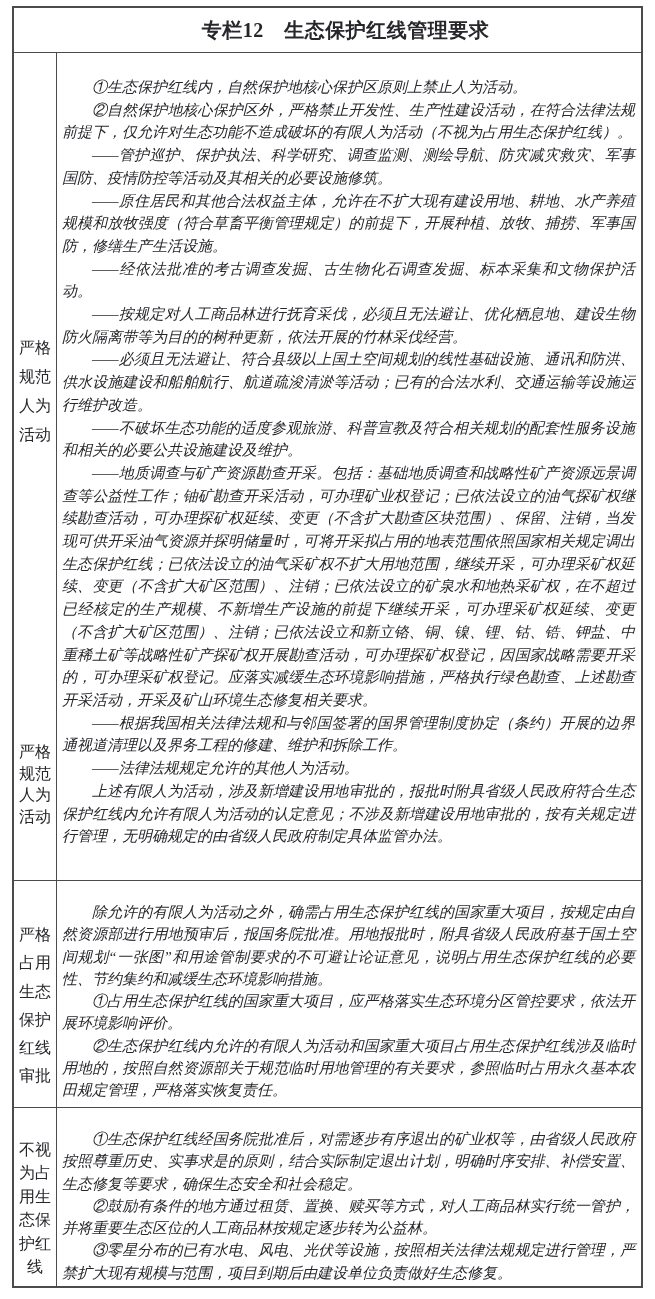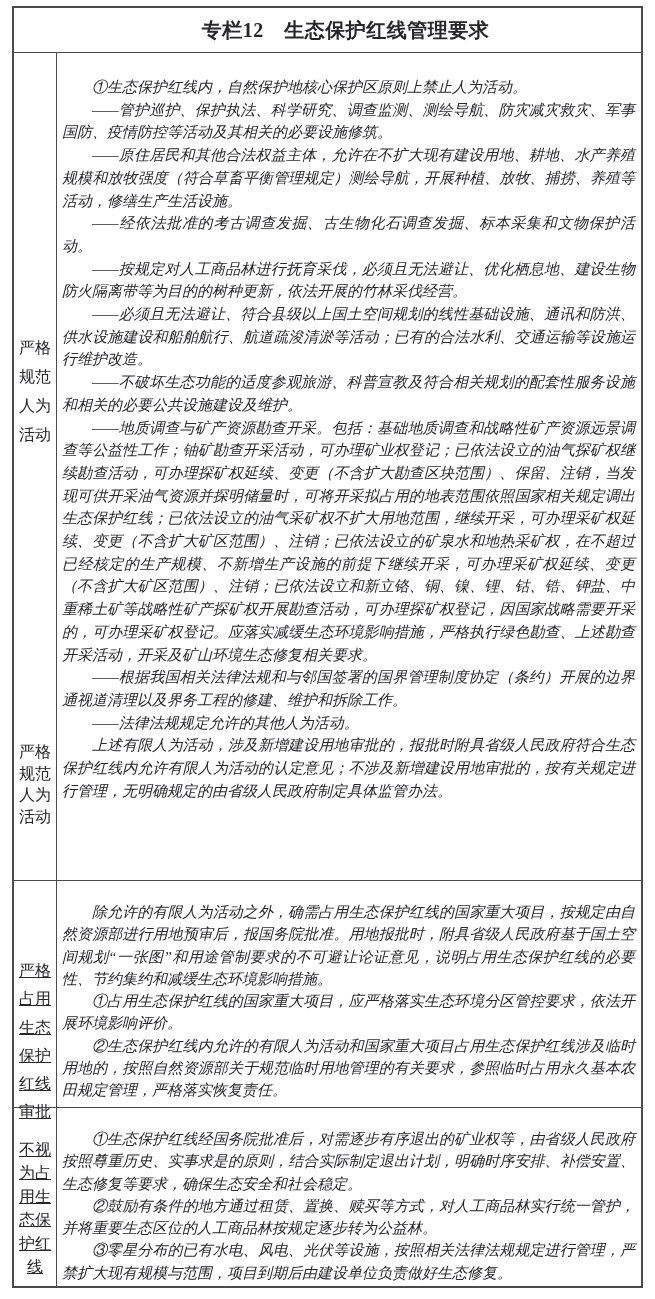--- a/index.html
+++ b/index.html
@@ -20,30 +20,30 @@
   }
   .title-row span{
     font-weight:bold;font-size:20px;letter-spacing:0.5px;white-space:nowrap;
   }
   .trow{display:flex;border-bottom:1.5px solid #4a4a4f;box-sizing:border-box;}
   .trow.r1{height:828px;flex:0 0 828px;}
   .trow.r2{height:227px;flex:0 0 227px;}
   .trow.r3{flex:1;border-bottom:none;}
   .lcell{
     flex:0 0 43px;width:43px;border-right:1.5px solid #4a4a4f;
-    box-sizing:border-box;position:relative;font-size:16px;text-decoration:underline;
+    box-sizing:border-box;position:relative;font-size:16px;
   }
   .label{
     width:32px;margin:0 auto;text-align:center;
     word-break:break-all;line-break:anywhere;
   }
   .r1 .lb1{position:absolute;left:0;right:0;top:280px;line-height:29px;}
   .r1 .lb2{position:absolute;left:0;right:0;top:688px;line-height:21.7px;}
   .r2 .lcell{padding-top:40px;}
-  .r2 .label{line-height:28.3px;margin-top:36px;}
+  .r2 .label{line-height:28.3px;}
   .r3 .lcell{padding-top:30px;}
   .r3 .label{line-height:23.4px;}
   .ccell{
     flex:1;min-width:0;box-sizing:border-box;
     padding:23px 6px 0 5px;
     font-size:15px;line-height:22.7px;
     text-align:justify;
     font-style:italic;
   }
   .r2 .ccell,.r3 .ccell{padding-top:20px;line-height:22.3px;}
@@ -58,22 +58,23 @@
     <span>专栏12　生态保护红线管理要求</span>
   </div>
 
   <div class="trow r1">
     <div class="lcell">
       <div class="label lb1">严格规范人为活动</div>
       <div class="label lb2">严格规范人为活动</div>
     </div>
     <div class="ccell">
       <p>①生态保护红线内，自然保护地核心保护区原则上禁止人为活动。</p>
+      <p>②自然保护地核心保护区外，严格禁止开发性、生产性建设活动，在符合法律法规前提下，仅允许对生态功能不造成破坏的有限人为活动（不视为占用生态保护红线）。</p>
       <p>——管护巡护、保护执法、科学研究、调查监测、测绘导航、防灾减灾救灾、军事国防、疫情防控等活动及其相关的必要设施修筑。</p>
-      <p>——原住居民和其他合法权益主体，允许在不扩大现有建设用地、耕地、水产养殖规模和放牧强度（符合草畜平衡管理规定）测绘导航，开展种植、放牧、捕捞、养殖等活动，修缮生产生活设施。</p>
+      <p>——原住居民和其他合法权益主体，允许在不扩大现有建设用地、耕地、水产养殖规模和放牧强度（符合草畜平衡管理规定）的前提下，开展种植、放牧、捕捞、军事国防，修缮生产生活设施。</p>
       <p>——经依法批准的考古调查发掘、古生物化石调查发掘、标本采集和文物保护活动。</p>
       <p>——按规定对人工商品林进行抚育采伐，必须且无法避让、优化栖息地、建设生物防火隔离带等为目的的树种更新，依法开展的竹林采伐经营。</p>
       <p>——必须且无法避让、符合县级以上国土空间规划的线性基础设施、通讯和防洪、供水设施建设和船舶航行、航道疏浚清淤等活动；已有的合法水利、交通运输等设施运行维护改造。</p>
       <p>——不破坏生态功能的适度参观旅游、科普宣教及符合相关规划的配套性服务设施和相关的必要公共设施建设及维护。</p>
       <p>——地质调查与矿产资源勘查开采。包括：基础地质调查和战略性矿产资源远景调查等公益性工作；铀矿勘查开采活动，可办理矿业权登记；已依法设立的油气探矿权继续勘查活动，可办理探矿权延续、变更（不含扩大勘查区块范围）、保留、注销，当发现可供开采油气资源并探明储量时，可将开采拟占用的地表范围依照国家相关规定调出生态保护红线；已依法设立的油气采矿权不扩大用地范围，继续开采，可办理采矿权延续、变更（不含扩大矿区范围）、注销；已依法设立的矿泉水和地热采矿权，在不超过已经核定的生产规模、不新增生产设施的前提下继续开采，可办理采矿权延续、变更（不含扩大矿区范围）、注销；已依法设立和新立铬、铜、镍、锂、钴、锆、钾盐、中重稀土矿等战略性矿产探矿权开展勘查活动，可办理探矿权登记，因国家战略需要开采的，可办理采矿权登记。应落实减缓生态环境影响措施，严格执行绿色勘查、上述勘查开采活动，开采及矿山环境生态修复相关要求。</p>
       <p>——根据我国相关法律法规和与邻国签署的国界管理制度协定（条约）开展的边界通视道清理以及界务工程的修建、维护和拆除工作。</p>
       <p>——法律法规规定允许的其他人为活动。</p>
       <p>上述有限人为活动，涉及新增建设用地审批的，报批时附具省级人民政府符合生态保护红线内允许有限人为活动的认定意见；不涉及新增建设用地审批的，按有关规定进行管理，无明确规定的由省级人民政府制定具体监管办法。</p>
     </div>
   </div>

